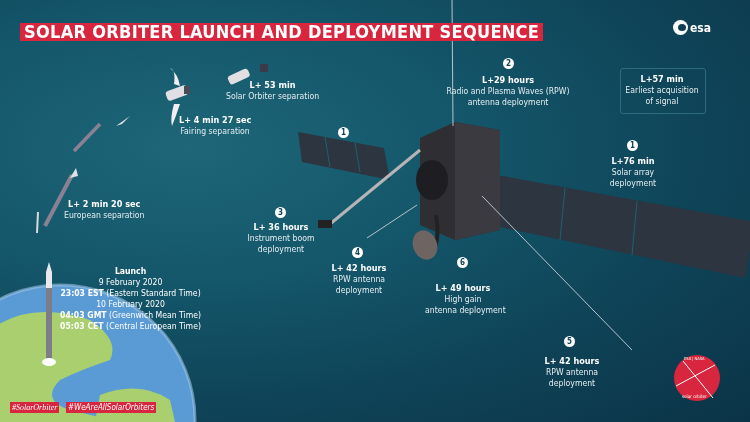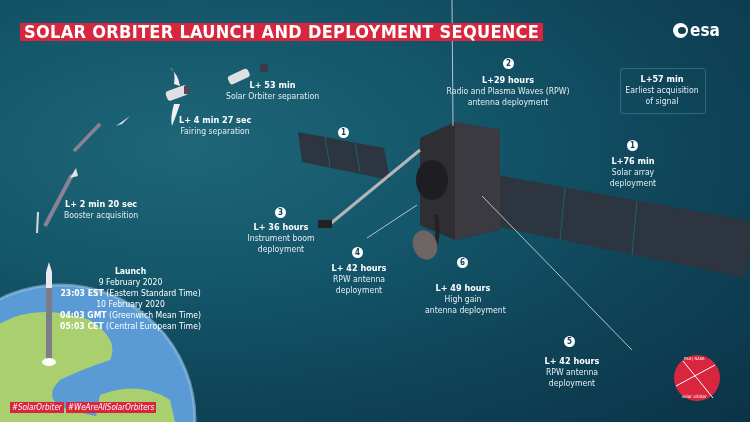--- a/index.html
+++ b/index.html
@@ -1,20 +1,20 @@
 <!DOCTYPE html>
 <html><head>
 <meta charset="utf-8">
 <style>
   html,body{margin:0;padding:0;}
   body{width:750px;height:422px;overflow:hidden;font-family:"DejaVu Sans Condensed","DejaVu Sans",sans-serif;}
   #stage{position:relative;width:750px;height:422px;overflow:hidden;
     background:radial-gradient(ellipse at 25% 35%, #1e6678 0%, #14566a 35%, #0f4458 65%, #0b3347 100%);}
   .title{position:absolute;left:20px;top:23px;background:#d7263d;color:#fff;font-weight:bold;font-size:18px;letter-spacing:0.3px;padding:1px 4px;line-height:16px;}
-  .esa{position:absolute;left:673px;top:20px;color:#fff;font-weight:bold;font-size:17px;display:flex;align-items:center;gap:2px;}
+  .esa{position:absolute;left:673px;top:20px;color:#fff;font-weight:bold;font-size:12px;display:flex;align-items:center;gap:2px;}
   .esa .logo{width:15px;height:15px;border-radius:50%;background:#fff;position:relative;}
   .esa .logo::after{content:"";position:absolute;left:5px;top:4px;width:8px;height:7px;border-radius:50%;background:#0d3f54;}
   .lbl{position:absolute;color:#fff;text-align:center;font-size:8.6px;line-height:11px;white-space:nowrap;}
   .lbl .t{font-weight:bold;display:block;font-size:9px;}
   .lbl .d{display:block;color:#e6eef2;}
   .num{position:absolute;width:11px;height:11px;border-radius:50%;background:#fff;color:#0d3f54;font-weight:bold;font-size:8px;line-height:11px;text-align:center;}
   .box{position:absolute;left:620px;top:68px;width:84px;height:44px;border:1px solid #2f6b80;border-radius:3px;}
   .launch{position:absolute;left:60px;top:266px;color:#fff;font-size:8.6px;line-height:11px;white-space:nowrap;text-align:center;}
   .launch b{font-weight:bold;}
   .tag{position:absolute;top:402px;background:#d7263d;color:#fff;font-size:8px;font-style:italic;padding:0 2px;line-height:11px;}
@@ -104,21 +104,21 @@
   <div class="lbl" style="left:226px;top:80px;">
     <span class="t">L+ 53 min</span>
     <span class="d">Solar Orbiter separation</span>
   </div>
   <div class="lbl" style="left:179px;top:115px;">
     <span class="t">L+ 4 min 27 sec</span>
     <span class="d">Fairing separation</span>
   </div>
   <div class="lbl" style="left:64px;top:199px;">
     <span class="t">L+ 2 min 20 sec</span>
-    <span class="d">Booster acquisition</span>
+    <span class="d">European separation</span>
   </div>
 
   <div class="launch">
     <div><b>Launch</b></div>
     <div>9 February 2020</div>
     <div><b>23:03 EST</b> <span>(Eastern Standard Time)</span></div>
     <div>10 February 2020</div>
     <div><b>04:03 GMT</b> <span>(Greenwich Mean Time)</span></div>
     <div><b>05:03 CET</b> <span>(Central European Time)</span></div>
   </div>
@@ -162,19 +162,19 @@
     <span class="t">L+ 42 hours</span>
     <span class="d">RPW antenna</span>
     <span class="d">deployment</span>
   </div>
   <div class="lbl" style="left:425px;top:283px;width:76px;">
     <span class="t">L+ 49 hours</span>
     <span class="d">High gain</span>
     <span class="d">antenna deployment</span>
   </div>
 
-  <div class="tag" style="left:10px;">#SolarOrbiter</div>
+  <div class="tag" style="left:10px;font-family:Liberation Serif, serif;">#SolarOrbiter</div>
   <div class="tag" style="left:66px;font-style:italic;">#WeAreAllSolarOrbiters</div>
 
   <div class="lbl" style="left:684px;top:356px;font-size:4px;line-height:5px;">ESA | NASA</div>
   <div class="lbl" style="left:682px;top:394px;font-size:4.5px;line-height:5px;">solar orbiter</div>
 
 </div>
 
 </body></html>

